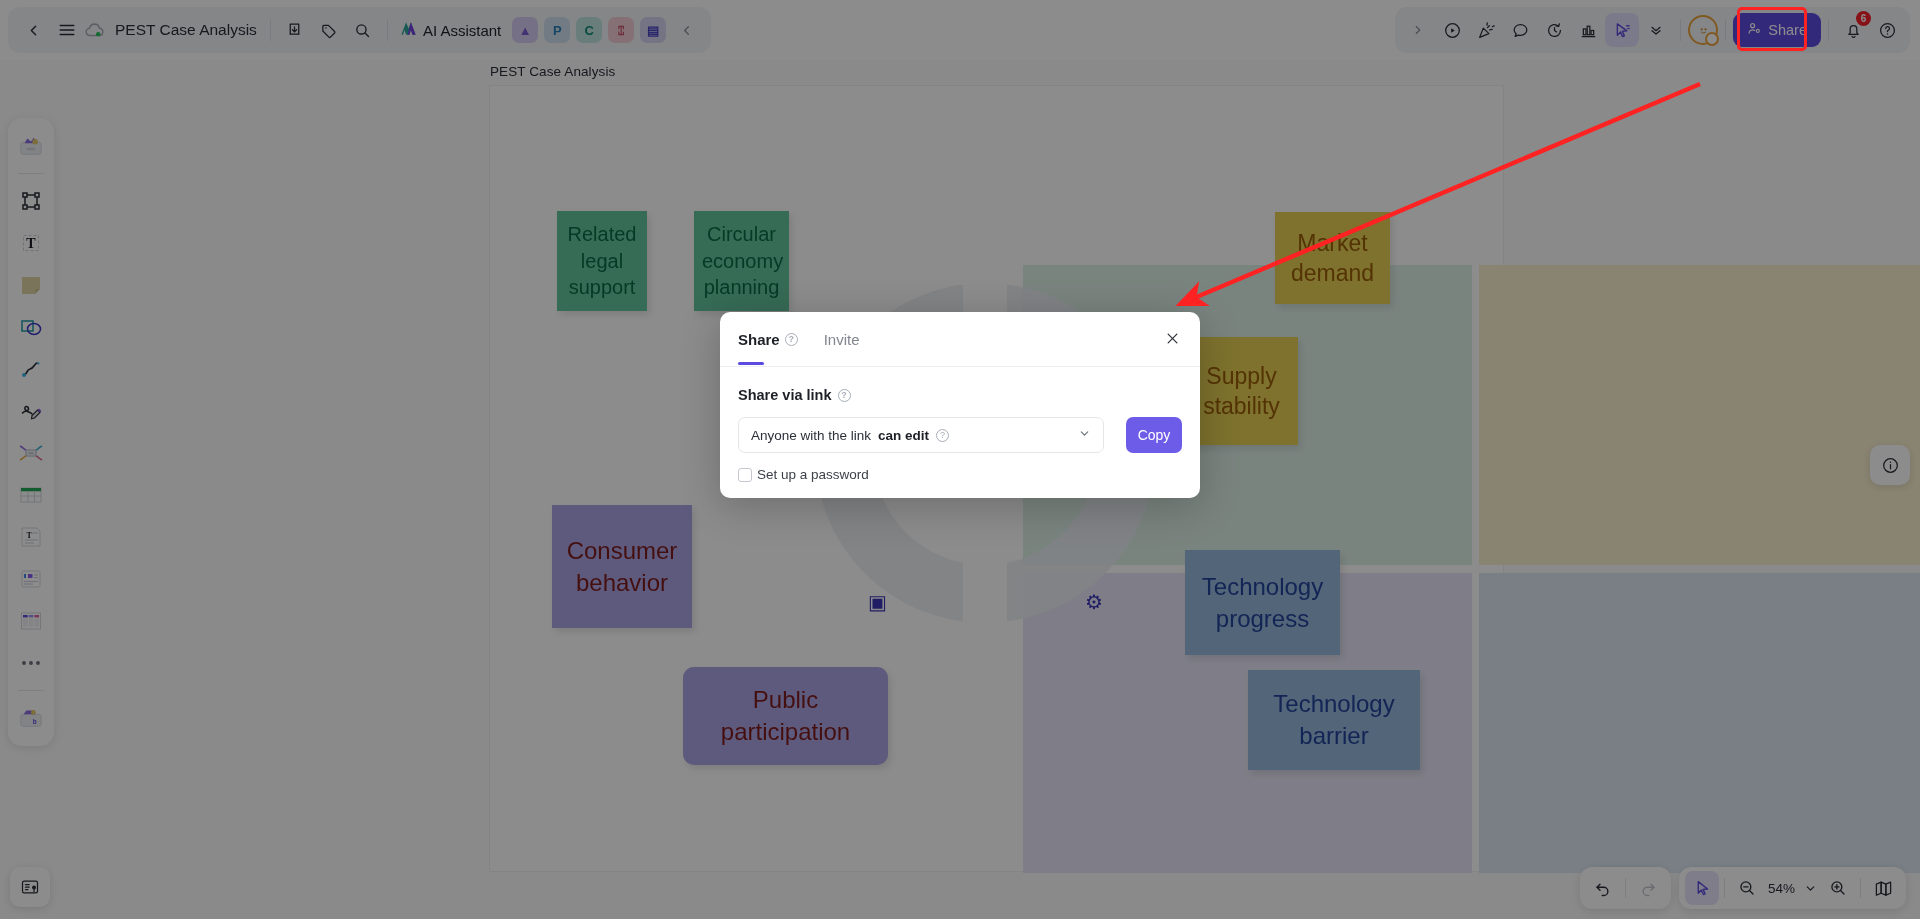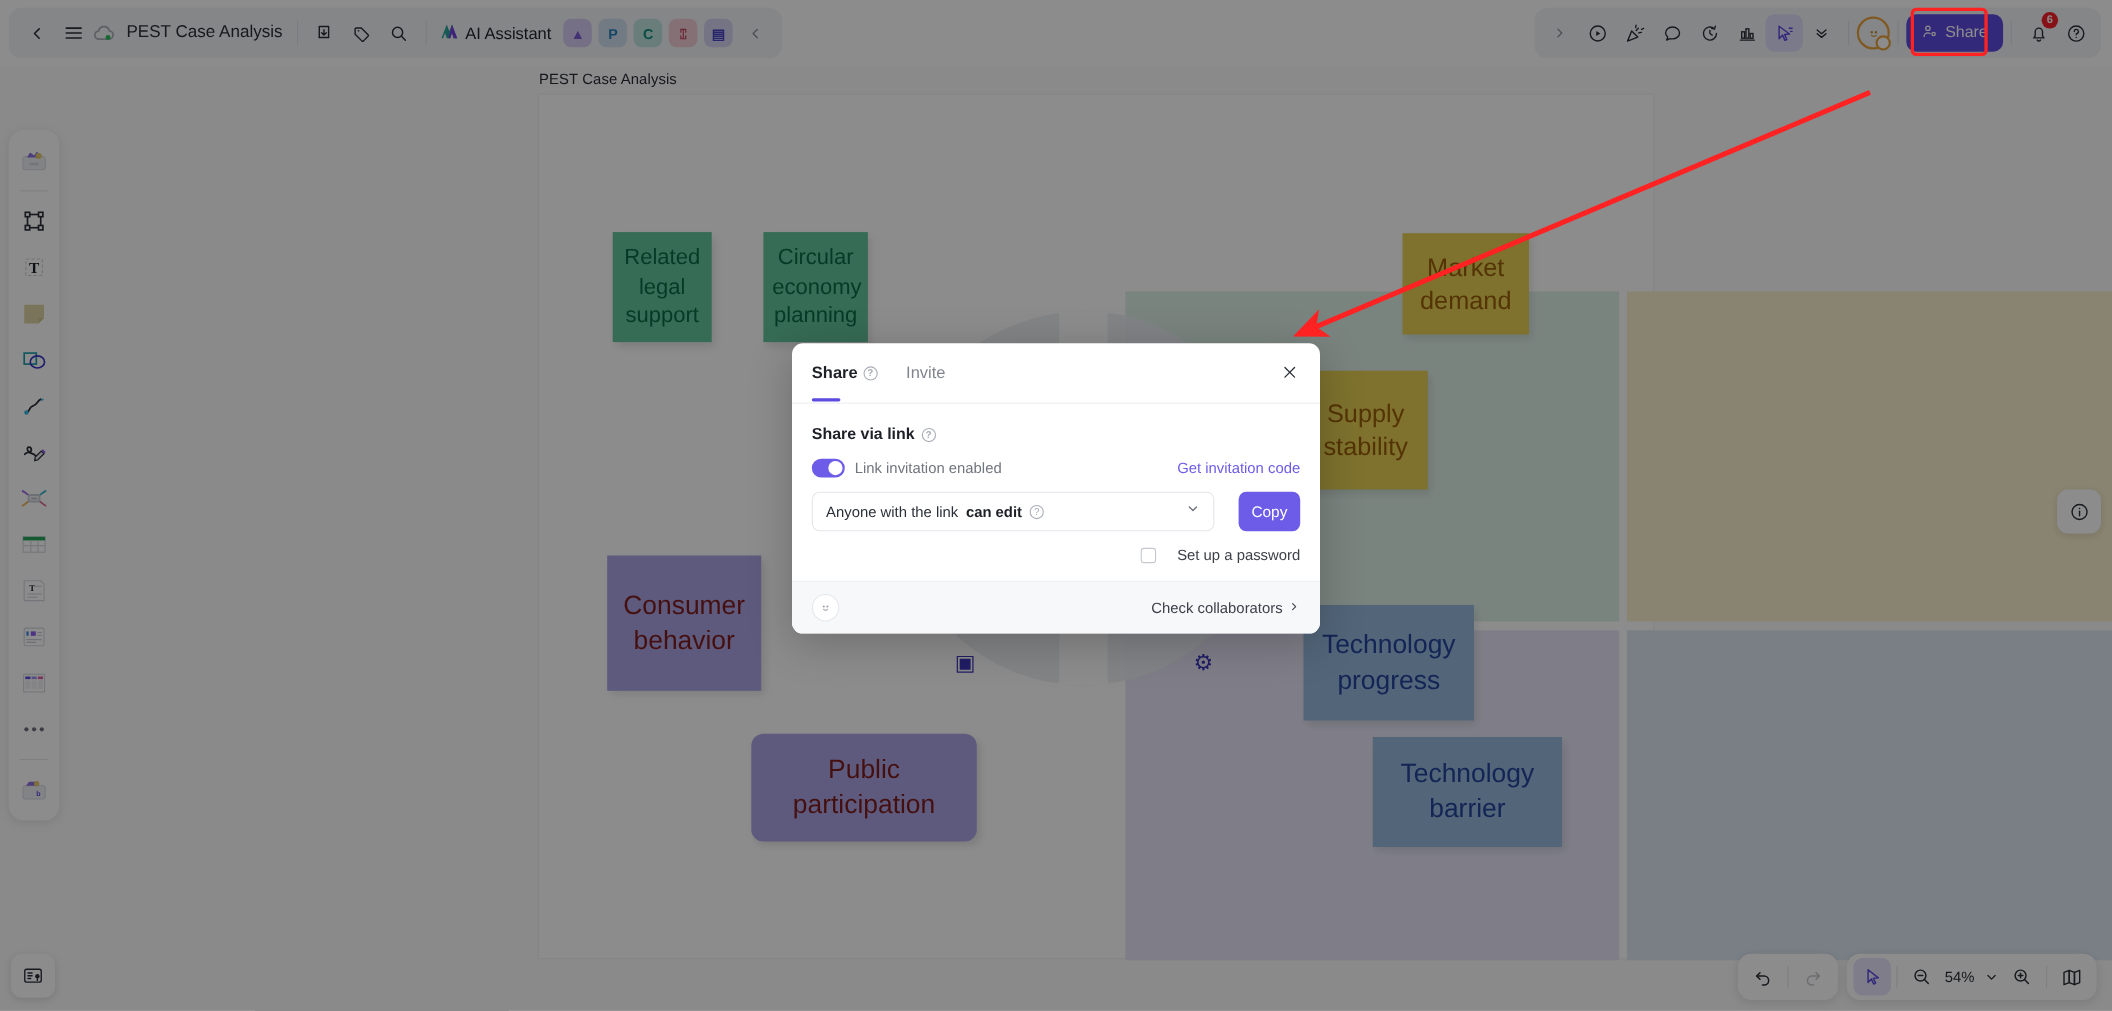--- a/index.html
+++ b/index.html
@@ -220,21 +220,21 @@
     background:#fff;
   }
   .perm-a { font-size:13.5px; color:#2b2f38; }
   .perm-b { font-size:13.5px; color:#1d2026; font-weight:700; }
   .perm-chev { margin-left:auto; color:#6b707a; }
   .copy-btn {
     width:56px; height:36px; border-radius:7px; background:#6c5ce7; color:#fff;
     font-size:14px; border:none; cursor:pointer;
     display:flex;align-items:center;justify-content:center;
   }
-  .pw-row { display:flex; align-items:center; gap:19px;justify-content:flex-end; }
+  .pw-row { display:flex; align-items:center; gap:5px; }
   .chk {
     width:14px;height:14px;border:1.5px solid #c5c8cf;border-radius:3px;background:#fff;cursor:pointer;
   }
   .pw-label{font-size:13.5px;color:#3c4149;}
   .modal-foot {
     height:48px; background:#f7f8fa; border-top:1px solid #eef0f2;
     display:flex; align-items:center; justify-content:space-between; padding:0 18px;
   }
   .foot-avatar {
     width:25px;height:25px;border-radius:50%;background:#fff;border:1px solid #e6e8ec;
@@ -669,27 +669,20 @@
           </svg>
       </div>
     </div>
 
     <div class="modal-body">
       <div class="sec-title">
         <span>Share via link</span>
         <span class="qmark">?</span>
       </div>
 
-      <div class="toggle-row">
-        <div class="toggle-left">
-          <div class="switch"></div>
-          <div class="toggle-label">Link invitation enabled</div>
-        </div>
-        <div class="link-action">Get invitation code</div>
-      </div>
 
       <div class="perm-row">
         <div class="perm-select">
           <span class="perm-a">Anyone with the link</span>
           <span class="perm-b">can edit</span>
           <span class="qmark">?</span>
           <span class="perm-chev">
             <svg width="13" height="13" viewBox="0 0 24 24" fill="none" stroke="currentColor" stroke-width="2.2" stroke-linecap="round" stroke-linejoin="round">
                 <polyline points="6 9 12 15 18 9"></polyline>
               </svg>
@@ -697,32 +690,15 @@
         </div>
         <button class="copy-btn">Copy</button>
       </div>
 
       <div class="pw-row">
         <div class="chk"></div>
         <div class="pw-label">Set up a password</div>
       </div>
     </div>
 
-    <div class="modal-foot">
-      <div class="foot-avatar">
-        <svg width="13" height="13" viewBox="0 0 24 24" fill="none" stroke="currentColor" stroke-width="1.7" stroke-linecap="round">
-            <circle cx="9" cy="10" r=".9"></circle>
-            <circle cx="15" cy="10" r=".9"></circle>
-            <path d="M8.5 14.5a4.5 4.5 0 0 0 7 0"></path>
-          </svg>
-      </div>
-      <div class="foot-link">
-        <span>Check collaborators</span>
-        <span>
-          <svg width="11" height="11" viewBox="0 0 24 24" fill="none" stroke="currentColor" stroke-width="2.2" stroke-linecap="round" stroke-linejoin="round">
-              <polyline points="9 6 15 12 9 18"></polyline>
-            </svg>
-        </span>
-      </div>
-    </div>
   </div>
 
 </div>
 
 </body></html>

